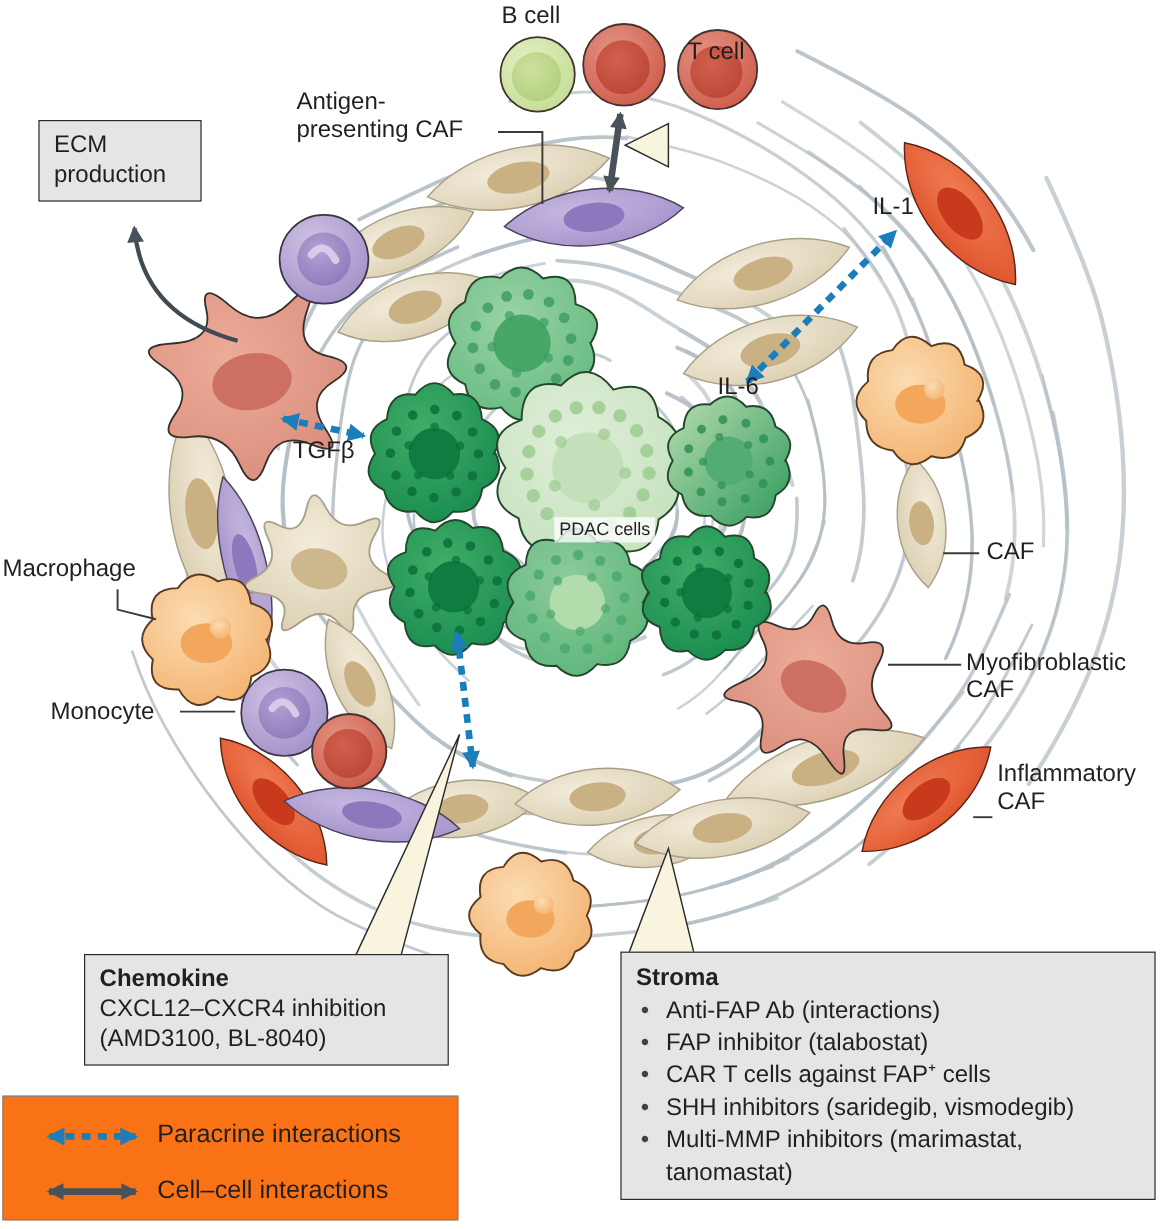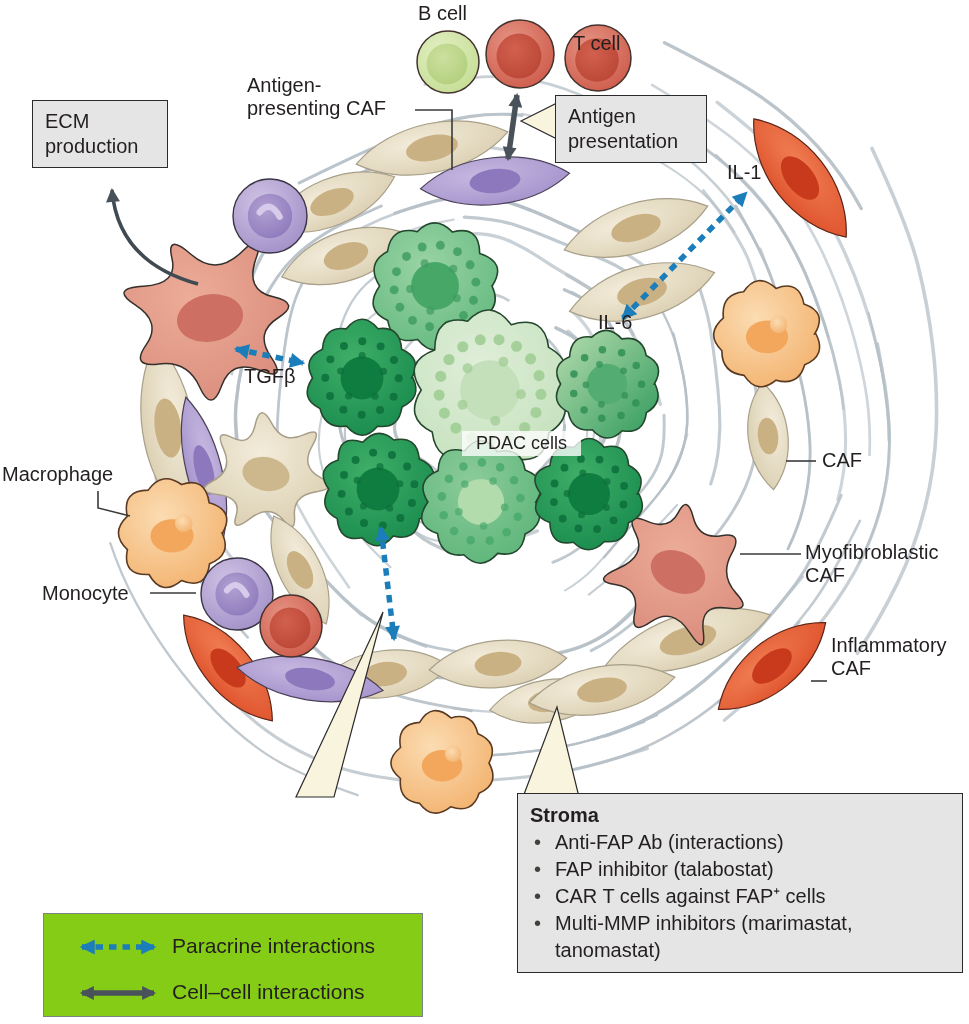--- a/index.html
+++ b/index.html
@@ -4,25 +4,25 @@
 <style>
   html,body{margin:0;padding:0;background:#fff;}
   #fig{position:relative;width:969px;height:1024px;background:#ffffff;overflow:hidden;
        font-family:"Liberation Sans",sans-serif;color:#231f20;}
   #scene{position:absolute;left:0;top:0;z-index:1;}
   .lbl{position:absolute;z-index:3;font-size:20px;line-height:23px;white-space:nowrap;}
   .box{position:absolute;z-index:3;background:#e5e5e5;border:1.6px solid #2b2b2b;
        padding:8px 12px;font-size:20px;line-height:25px;}
   .box b{font-weight:bold;}
   .pdac-tag{position:absolute;z-index:3;background:rgba(255,255,255,0.78);
-       padding:2px 14px;font-size:18px;}
+       padding:2px 4px;font-size:15px;}
   .stroma-item{position:relative;padding-left:25px;}
   .stroma-item::before{content:"\2022";position:absolute;left:4px;color:#44413c;}
   .legend{position:absolute;z-index:3;left:2px;top:913px;width:378px;height:102px;
-       background:#84cc16;border:1.6px solid #7d8488;margin-left:41px;}
+       background:#f97316;border:1.6px solid #7d8488;}
   .leg-row{position:absolute;left:0;width:100%;height:30px;}
   .leg-row svg{position:absolute;left:24px;top:4px;}
   .leg-row span{position:absolute;left:128px;top:2px;font-size:21px;}
 </style>
 </head>
 <body>
 
 <div id="fig">
   <svg id="scene" width="969" height="1024" viewBox="0 0 969 1024">
     <defs>
@@ -501,29 +501,31 @@
   </div>
   <div class="lbl" style="left:831px;top:634px;">
     <div>Inflammatory</div>
     <div>CAF</div>
   </div>
 
   <div class="box" style="left:32px;top:100px;width:110px;">
     <div>ECM</div>
     <div>production</div>
   </div>
-  <div class="box" style="left:555px;top:95px;width:126px;">
-    <div>Antigen</div>
-    <div>presentation</div>
+  <div class="box" style="left:70px;top:795px;width:278px;">
+    <b>Chemokine</b>
+    <div>CXCL12–CXCR4 inhibition</div>
+    <div>(AMD3100, BL-8040)</div>
   </div>
   <div class="box" style="left:517px;top:793px;width:420px;line-height:27px;">
     <b>Stroma</b>
     <div class="stroma-item">Anti-FAP Ab (interactions)</div>
     <div class="stroma-item">FAP inhibitor (talabostat)</div>
     <div class="stroma-item">CAR T cells against FAP⁺ cells</div>
+    <div class="stroma-item">SHH inhibitors (saridegib, vismodegib)</div>
     <div class="stroma-item">Multi-MMP inhibitors (marimastat, tanomastat)</div>
   </div>
 
   <div class="legend">
     <div class="leg-row" style="top:18px;">
       <svg width="100" height="22">
         <line x1="14" y1="11" x2="86" y2="11" stroke="#1b7db9" stroke-width="5.5" stroke-dasharray="7.5 6" marker-start="url(#mb)" marker-end="url(#mb)"></line>
       </svg>
       <span>Paracrine interactions</span>
     </div>

